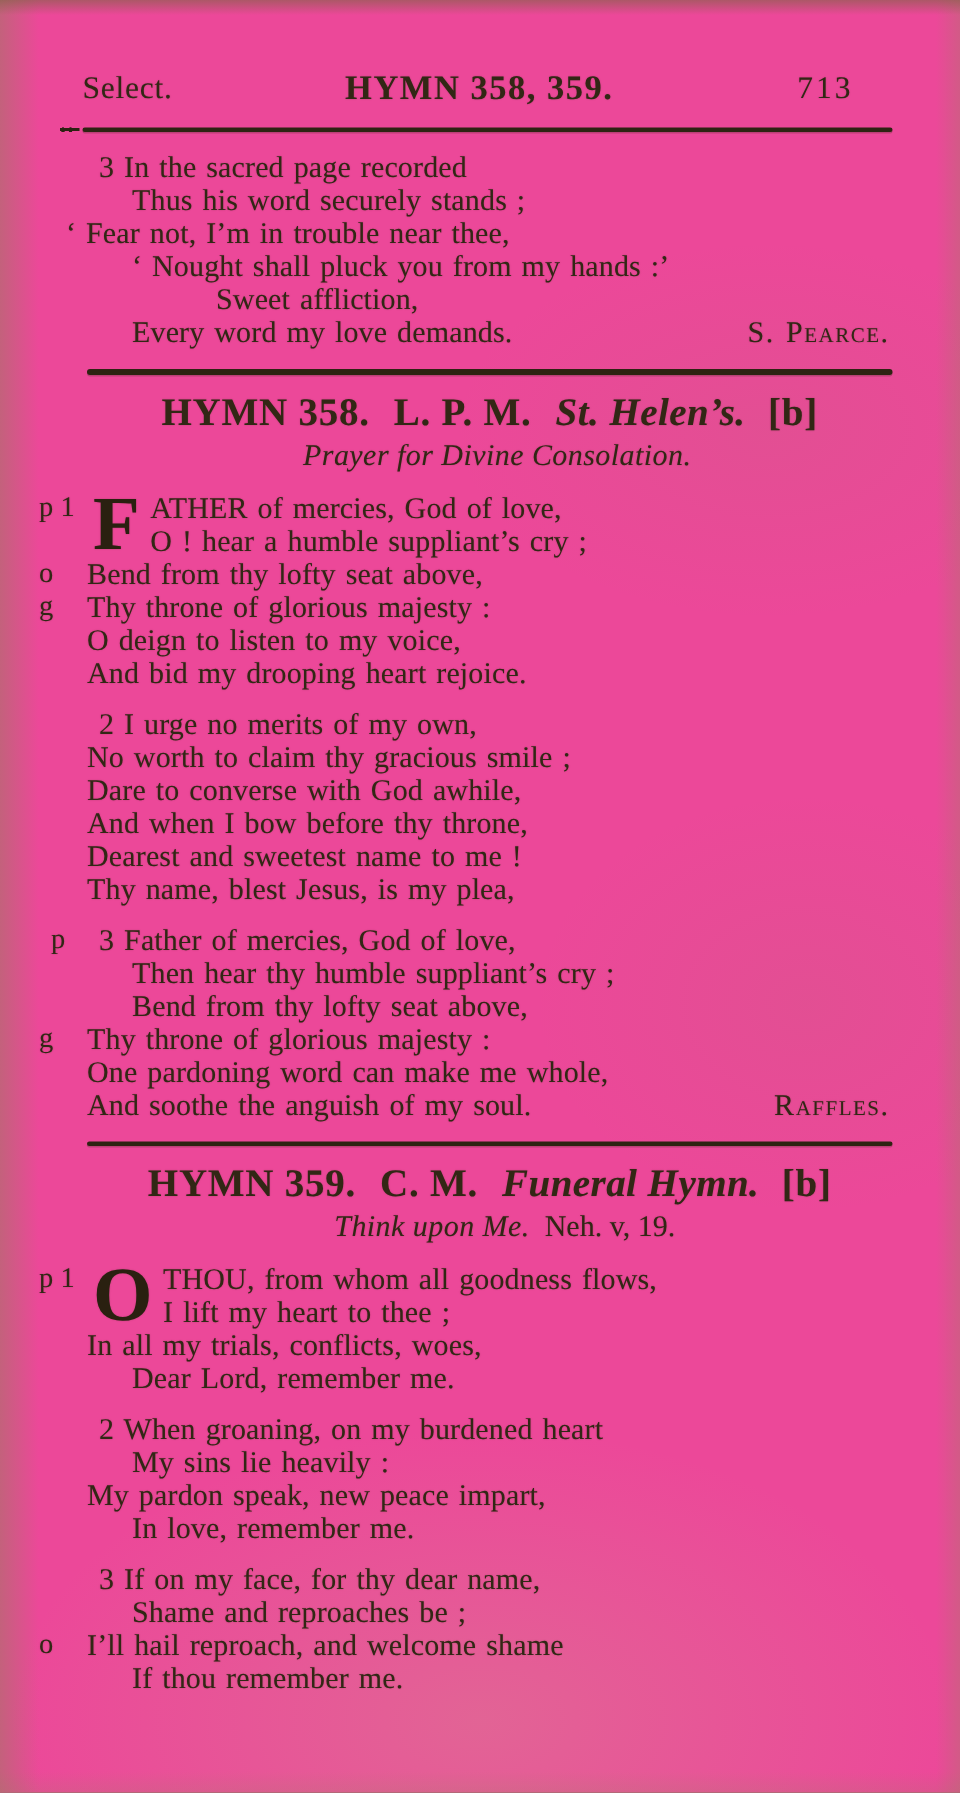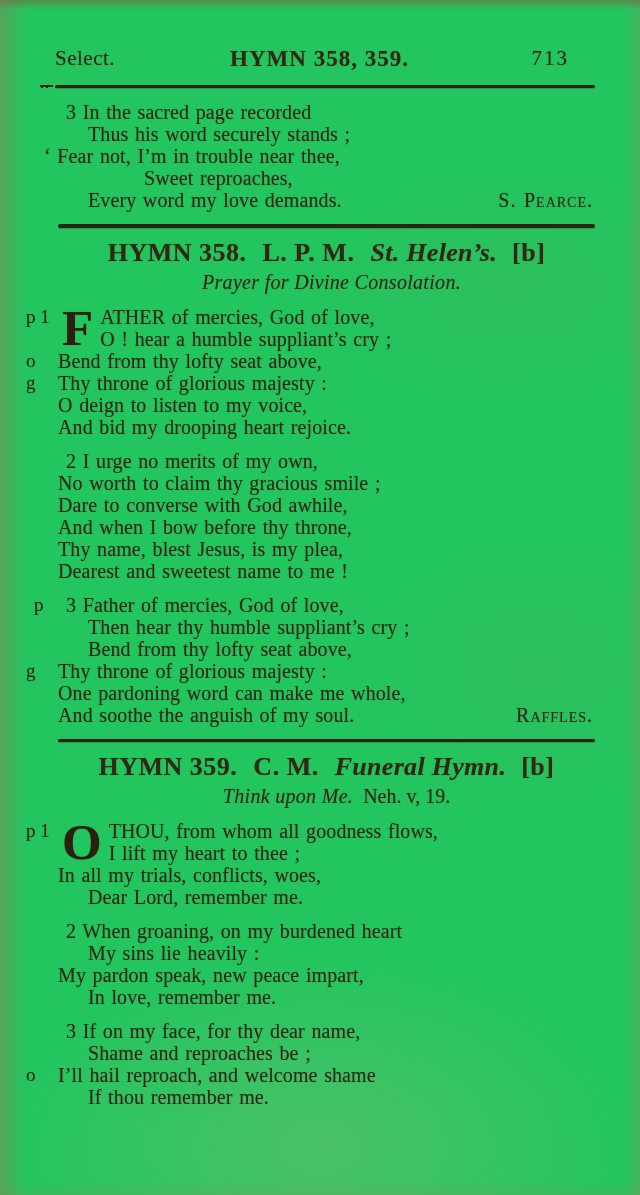--- a/index.html
+++ b/index.html
@@ -1,20 +1,20 @@
 <!DOCTYPE html>
 <html><head>
 <meta charset="utf-8">
 <style>
   html,body{margin:0;padding:0;background:#8a7f63;}
   .page{
     position:relative;
     width:640px;height:1195px;
     box-sizing:border-box;
-    background:#22c55e;
+    background:#ec4899;
     font-family:"Liberation Serif","DejaVu Serif",serif;
     color:#322715;
     overflow:hidden;
   }
   .shade{position:absolute;inset:0;pointer-events:none;
     background:
       linear-gradient(180deg, rgba(120,100,62,.55) 0px, rgba(120,100,62,0) 10px),
       linear-gradient(90deg, rgba(146,128,88,.45) 0px, rgba(146,128,88,0) 26px),
       linear-gradient(270deg, rgba(150,132,92,.30) 0px, rgba(150,132,92,0) 16px),
       linear-gradient(0deg, rgba(150,132,92,.18) 0px, rgba(150,132,92,0) 14px),
@@ -79,21 +79,22 @@
       <span class="orn"></span>
       <span class="rule"></span>
     </div>
 
     <section class="stanza">
       <div>
           <div class="verse">
             <div class="line i1"><span>3 In the sacred page recorded</span></div>
             <div class="line i2"><span>Thus his word securely stands ;</span></div>
             <div class="line i4"><span>‘ Fear not, I’m in trouble near thee,</span></div>
-            <div class="line i3"><span>Sweet reproaches,</span></div>
+            <div class="line i2"><span>‘ Nought shall pluck you from my hands :’</span></div>
+            <div class="line i3"><span>Sweet affliction,</span></div>
             <div class="line i2"><span>Every word my love demands.</span><span class="attr">S. Pearce.</span></div>
           </div>
         </div>
     </section>
 
     <div class="rule-row">
       <span class="rule thick"></span>
     </div>
 
     <section class="hymn">
@@ -117,22 +118,22 @@
             <div class="line i0"><span class="mnote">o</span><span>Bend from thy lofty seat above,</span></div>
             <div class="line i0"><span class="mnote">g</span><span>Thy throne of glorious majesty :</span></div>
             <div class="line i0"><span>O deign to listen to my voice,</span></div>
             <div class="line i0"><span>And bid my drooping heart rejoice.</span></div>
           </div>
           <div class="verse">
             <div class="line i1"><span>2 I urge no merits of my own,</span></div>
             <div class="line i0"><span>No worth to claim thy gracious smile ;</span></div>
             <div class="line i0"><span>Dare to converse with God awhile,</span></div>
             <div class="line i0"><span>And when I bow before thy throne,</span></div>
+            <div class="line i0"><span>Dearest and sweetest name to me !</span></div>
             <div class="line i0"><span>Thy name, blest Jesus, is my plea,</span></div>
-            <div class="line i0"><span>Dearest and sweetest name to me !</span></div>
           </div>
           <div class="verse">
             <div class="line i1"><span class="mnote">p</span><span>3 Father of mercies, God of love,</span></div>
             <div class="line i2"><span>Then hear thy humble suppliant’s cry ;</span></div>
             <div class="line i2"><span>Bend from thy lofty seat above,</span></div>
             <div class="line i0"><span class="mnote">g</span><span>Thy throne of glorious majesty :</span></div>
             <div class="line i0"><span>One pardoning word can make me whole,</span></div>
             <div class="line i0"><span>And soothe the anguish of my soul.</span><span class="attr">Raffles.</span></div>
           </div>
         </div>

